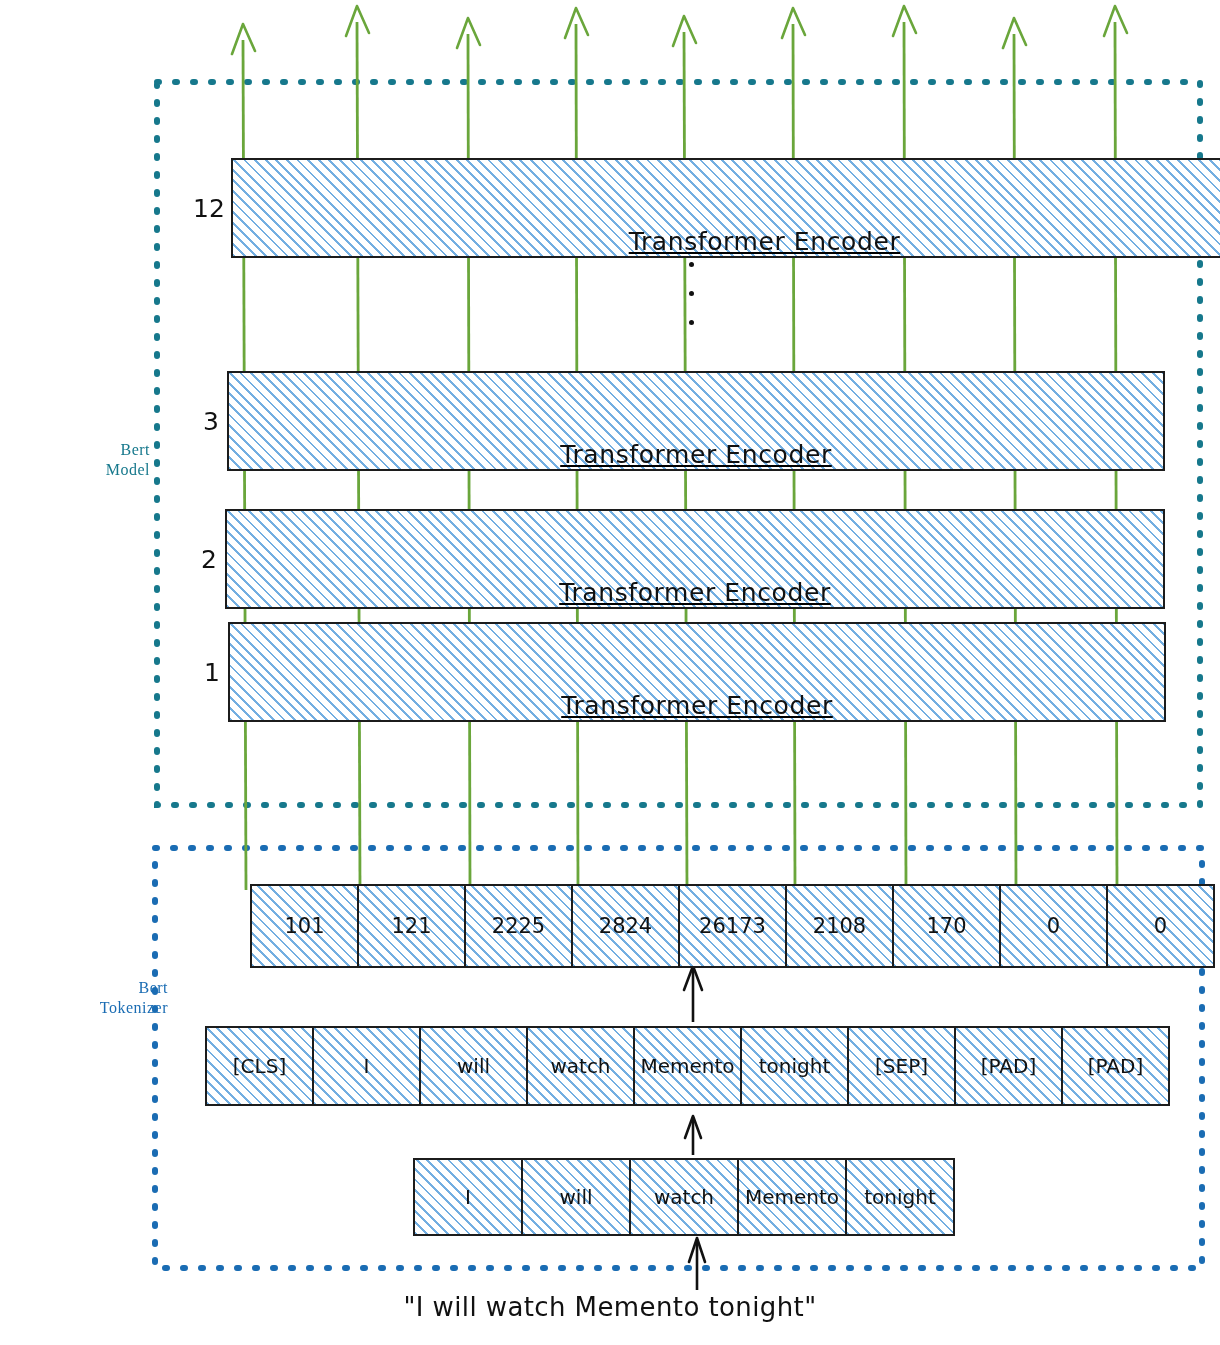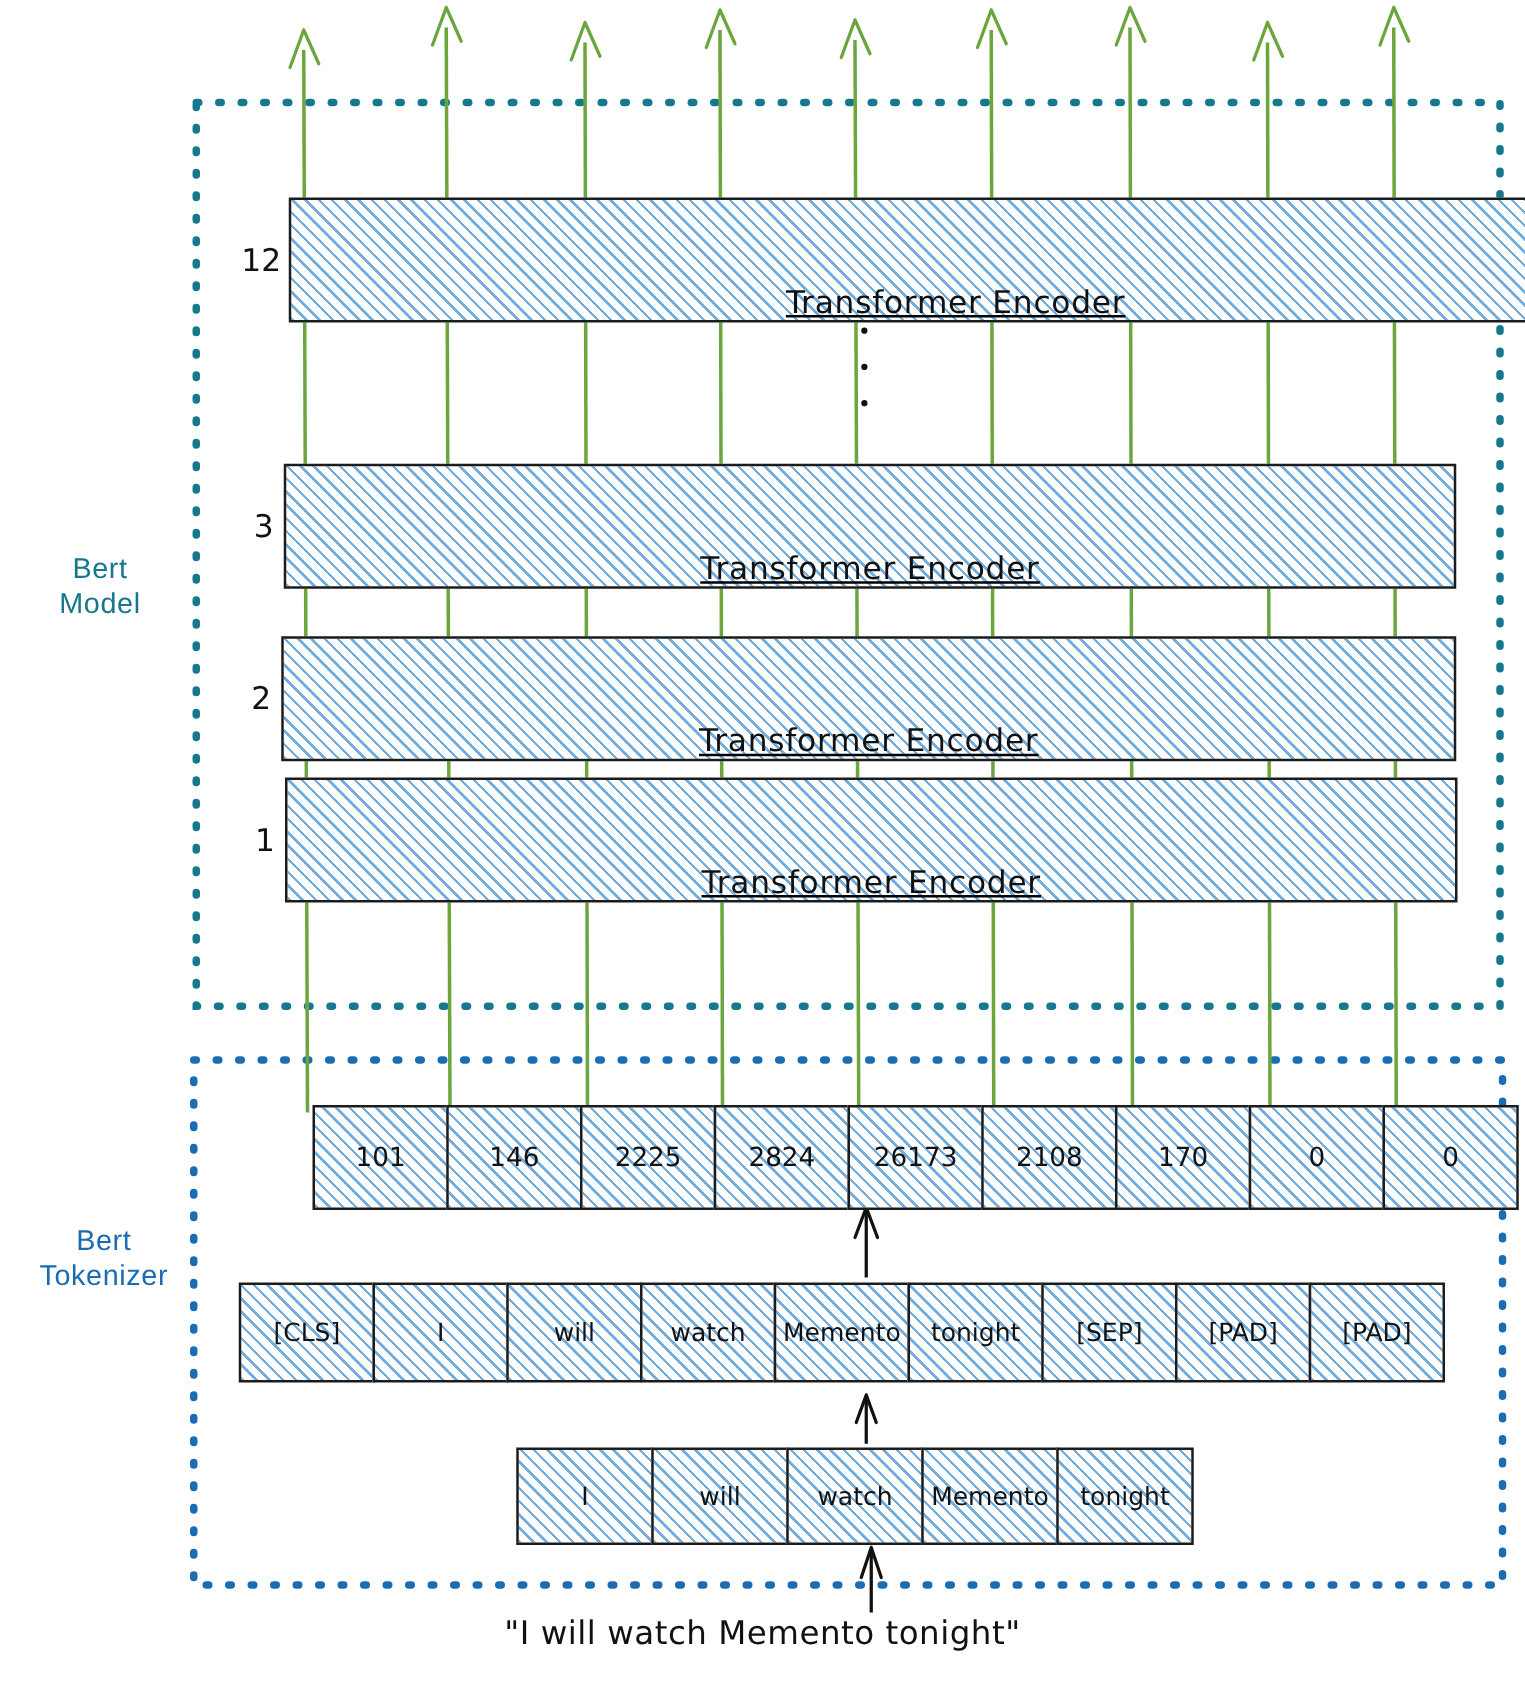--- a/index.html
+++ b/index.html
@@ -26,26 +26,26 @@
     position: absolute;
     left: 0; top: 0;
     width: 1220px;
     height: 1345px;
     pointer-events: none;
   }
 
   
   .group-label {
     position: absolute;
-    text-align: center;
+    text-align: right;
     line-height: 1.22;
-    font-size: 23px;
+    font-size: 16px;
     letter-spacing: 0.5px;
     white-space: pre-line;
-    font-family: Liberation Sans, sans-serif;
+    font-family: Liberation Serif, serif;
   }
   #label-bert-model {
     left: 10px;
     top: 440px;
     width: 140px;
     color: #16788c;
   }
   #label-bert-tokenizer {
     left: -2px;
     top: 978px;
@@ -119,21 +119,21 @@
     justify-content: center;
     font-size: 21px;
     color: #111;
     font-family: "DejaVu Sans", sans-serif;
     margin-right: -2px;
   }
 
   #row-token-ids  { left: 205px; top: 884px; padding-left: 45px;  }
   #row-token-ids .cell  { width: 109px; height: 84px; font-size: 21px; }
 
-  #row-tokens     { left: 191px; top: 1026px; border-radius: 23px; }
+  #row-tokens     { left: 205px; top: 1026px; border-radius: 23px; }
   #row-tokens .cell     { width: 109px; height: 80px; font-size: 20px; }
 
   #row-words      { left: 413px; top: 1158px; }
   #row-words .cell      { width: 110px; height: 78px; font-size: 20px; }
 
   
   #input-caption {
     position: absolute;
     left: 0;
     top: 1292px;
@@ -269,21 +269,21 @@
 
   <div class="encoder-row" style="left:228px; top:622px; width:938px;">
     <div class="encoder-index">1</div>
     <div class="encoder-bar">
       <span class="encoder-text">Transformer Encoder</span>
     </div>
   </div>
 
   <div class="cell-row" id="row-token-ids">
     <div class="cell">101</div>
-    <div class="cell">146</div>
+    <div class="cell">121</div>
     <div class="cell">2225</div>
     <div class="cell">2824</div>
     <div class="cell">26173</div>
     <div class="cell">2108</div>
     <div class="cell">170</div>
     <div class="cell">0</div>
     <div class="cell">0</div>
   </div>
 
   <div class="cell-row" id="row-tokens">

